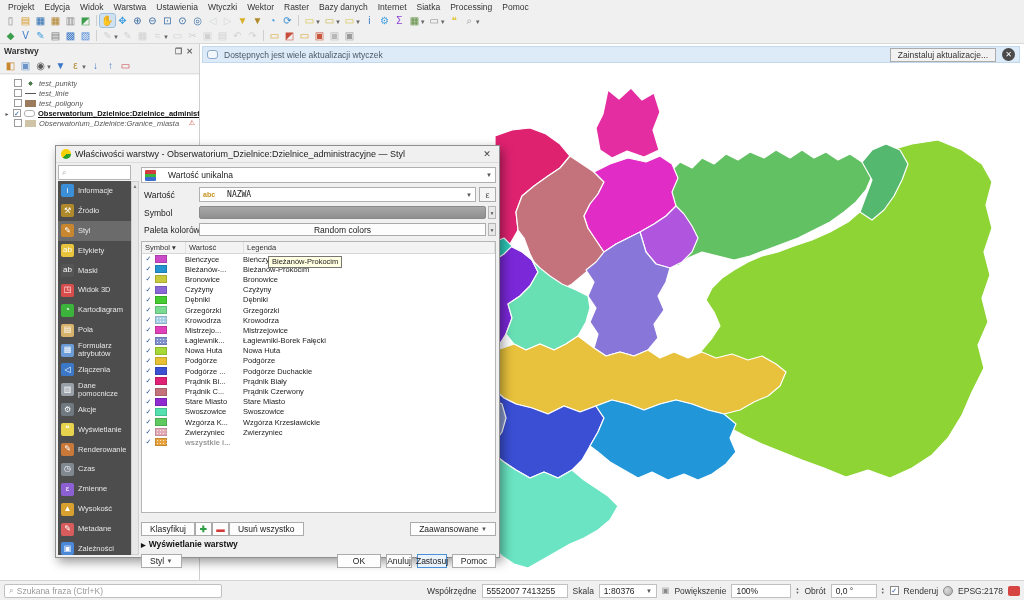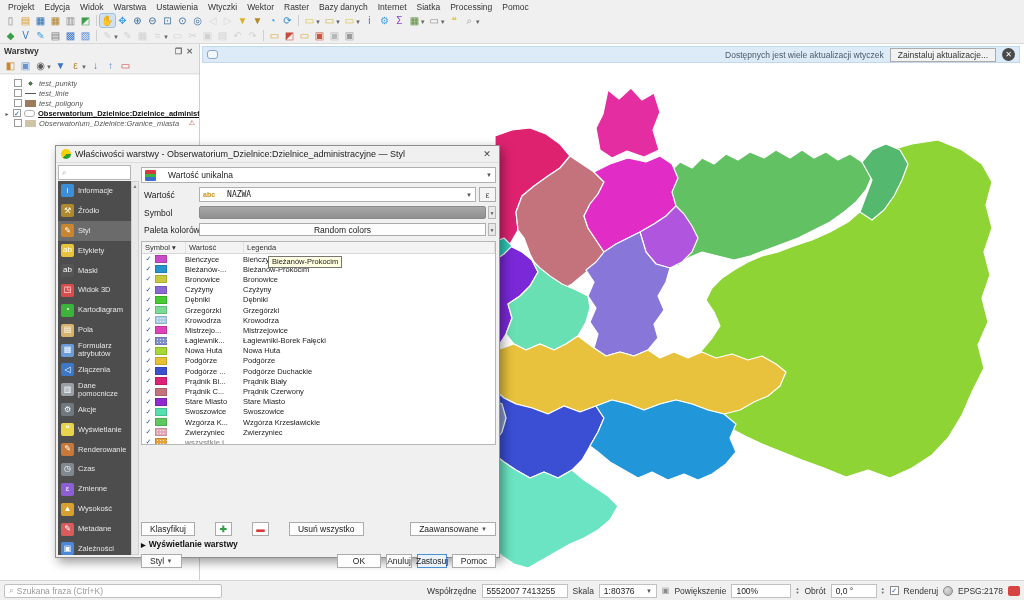--- a/index.html
+++ b/index.html
@@ -29,21 +29,21 @@
   .tree-exp { width:7px; font-size:6px; color:#555; text-align:center; }
   .tree-cb { width:8px; height:8px; border:1px solid #9a9a9a; background:#fff; font-size:7px; line-height:7px; text-align:center; color:#2b579a; flex:none; }
   .tree-swatch { width:11px; height:7px; flex:none; }
   .tree-label { font-size:7.5px; font-style:italic; color:#555; white-space:nowrap; overflow:hidden; }
   .tree-row.sel .tree-label { font-style:normal; font-weight:bold; text-decoration:underline; color:#111; }
   .tree-warn { color:#c0392b; font-size:7px; margin-left:auto; margin-right:4px; }
 
   
   #canvas { position:absolute; left:200px; top:44px; width:824px; height:536px; background:#fff; }
   #map-svg { position:absolute; left:0; top:0; }
-  #notifbar { position:absolute; left:2px; top:2px; width:818px; height:17px; background:#ddeaf7; border:1px solid #c2d8ec; display:flex; align-items:center; gap:6px; padding:0 4px; z-index:3;text-align:right; }
+  #notifbar { position:absolute; left:2px; top:2px; width:818px; height:17px; background:#ddeaf7; border:1px solid #c2d8ec; display:flex; align-items:center; gap:6px; padding:0 4px; z-index:3; }
   #notif-icon { width:11px; height:9px; border:1px solid #8aa8c8; border-radius:3px; background:#f2f7fc; flex:none; }
   #notif-text { color:#4a5a6a; font-size:8.5px; flex:1; }
   .win-btn { background:#f2f2f2; border:1px solid #ababab; padding:1px 7px; font-size:8.5px; color:#333; white-space:nowrap; }
   #notif-close { width:13px; height:13px; border-radius:50%; background:#4a4a4a; color:#fff; font-size:8px; display:flex; align-items:center; justify-content:center; }
 
   
   #dialog { position:absolute; left:55px; top:145px; width:445px; height:413px; background:#f0f0f0; border:1px solid #8f8f8f; box-shadow:3px 4px 10px rgba(0,0,0,.4); z-index:10; }
   #dlg-title { height:17px; display:flex; align-items:center; gap:4px; padding:0 5px; border-bottom:1px solid #dcdcdc; font-size:9px; color:#222; }
   #dlg-app-icon { width:10px; height:10px; border-radius:50%; background:conic-gradient(#f7d000 0 25%, #2aa02a 25% 60%, #f7d000 60% 100%); flex:none; }
   #dlg-title .sp { flex:1; }
@@ -62,37 +62,37 @@
   #renderer-icon { width:11px; height:11px; background:linear-gradient(#d23c3c 0 33%, #3cb43c 33% 66%, #3c6ed2 66% 100%); border-radius:1px; }
   .frow-label { position:absolute; left:3px; font-size:8.5px; color:#222; }
   #value-combo { position:absolute; left:58px; top:22px; right:20px; height:15px; }
   #abc-badge { color:#c8921e; font-size:7px; font-weight:bold; }
   #value-field { font-family:"DejaVu Sans Mono",monospace; font-size:8px; }
   #expr-btn { position:absolute; right:0; top:22px; width:17px; height:15px; background:#f5f5f5; border:1px solid #ababab; text-align:center; font-size:9px; color:#555; line-height:14px; }
   #symbol-bar { position:absolute; left:58px; top:41px; right:10px; height:13px; background:linear-gradient(#a8a8a8,#8f8f8f); border:1px solid #8a8a8a; border-radius:2px; }
   .mini-dd { position:absolute; right:0; width:8px; height:13px; background:#e8e8e8; border:1px solid #b5b5b5; font-size:5px; color:#555; text-align:center; line-height:12px; }
   #palette-btn { position:absolute; left:58px; top:58px; right:10px; height:13px; background:#fdfdfd; border:1px solid #ababab; text-align:center; font-size:8.5px; line-height:12px; }
 
-  #cat-table { position:absolute; left:0; top:76px; right:0; height:204px; background:#fff; border:1px solid #b5b5b5; overflow:hidden; }
+  #cat-table { position:absolute; left:0; top:76px; right:0; height:272px; background:#fff; border:1px solid #b5b5b5; overflow:hidden; }
   #cat-head { height:12px; display:flex; background:#f3f3f3; border-bottom:1px solid #d8d8d8; font-size:7.5px; color:#333; }
   #cat-head div { padding:1px 3px; border-right:1px solid #e0e0e0; }
   .col-sym { width:44px; flex:none; }
   .col-val { width:58px; flex:none; }
   .col-leg { flex:1; }
   .cat-row { height:10.2px; display:flex; align-items:center; font-size:7.5px; }
   .cat-check { width:13px; flex:none; text-align:center; color:#2b579a; font-size:7px; }
   .cat-swatch { width:12px; height:8px; flex:none; margin-right:18px; border:1px solid rgba(0,0,0,.15); }
   .cat-swatch.tex { background-image:radial-gradient(rgba(255,255,255,.75) 22%, transparent 24%); background-size:3px 3px; }
   .cat-val { width:58px; flex:none; white-space:nowrap; overflow:hidden; }
   .cat-leg { flex:1; white-space:nowrap; overflow:hidden; }
   .cat-row.muted .cat-val { color:#999;font-weight:bold; }
 
   #tooltip { position:absolute; left:268px; top:256px; background:#ffffe1; border:1px solid #767676; font-size:7.5px; padding:0 3px; line-height:10px; z-index:30; white-space:nowrap; }
 
-  #classify-row { position:absolute; left:0; right:0; top:356px; height:15px; display:flex; gap:20px; align-items:center; }
+  #classify-row { position:absolute; left:0; right:0; top:356px; height:15px; display:flex; gap:0; align-items:center; }
   .dlg-btn { background:#fdfdfd; border:1px solid #ababab; font-size:8.5px; height:14px; padding:0 8px; display:inline-flex; align-items:center; justify-content:center; color:#222; }
   #btn-add { width:17px; padding:0; color:#2f9e44; font-weight:bold; }
   #btn-del { width:17px; padding:0; color:#d43a3a; font-weight:bold; }
   #btn-advanced { margin-left:auto; }
   #layer-rendering { position:absolute; left:0; top:374px; font-weight:bold; font-size:8.5px; color:#111; }
   #layer-rendering .arr { font-size:6px; margin-right:3px; }
   #dlg-bottom { position:absolute; left:0; right:0; top:388px; height:16px; display:flex; gap:5px; align-items:center; }
   #dlg-bottom .sp { flex:1; }
   .dlg-btn.primary { border:1px solid #4a90d9; background:#eaf2fb; }
 

